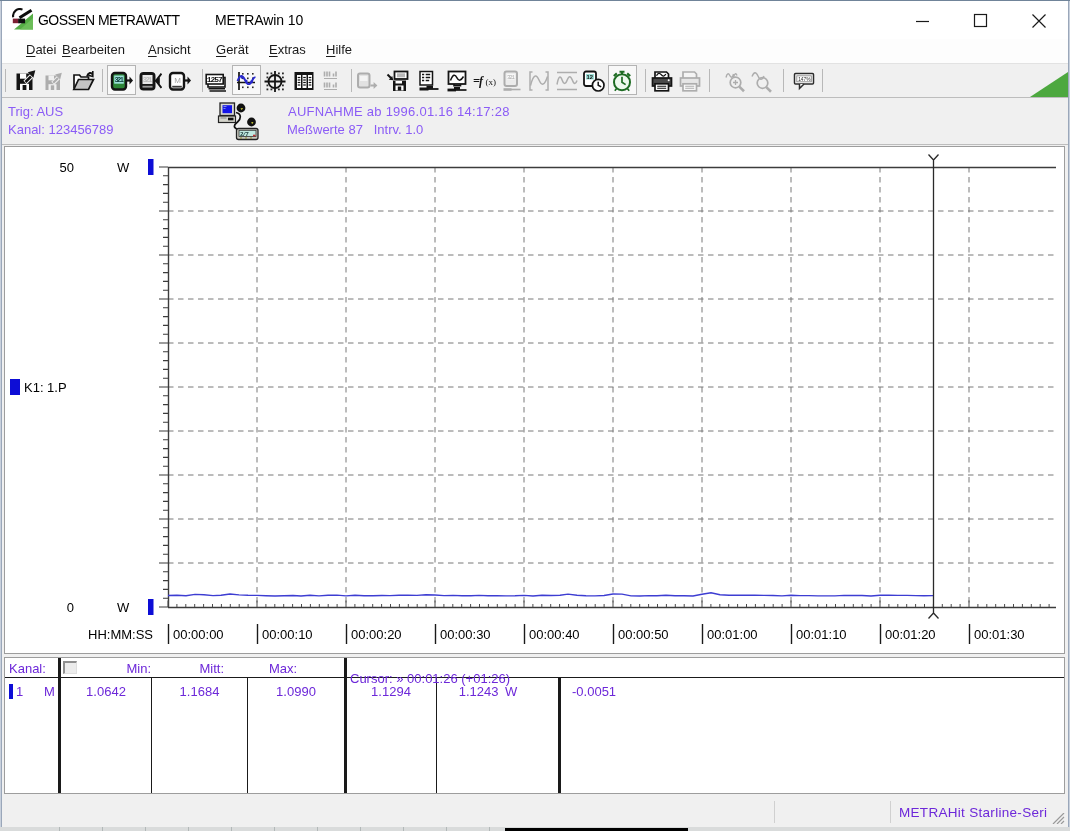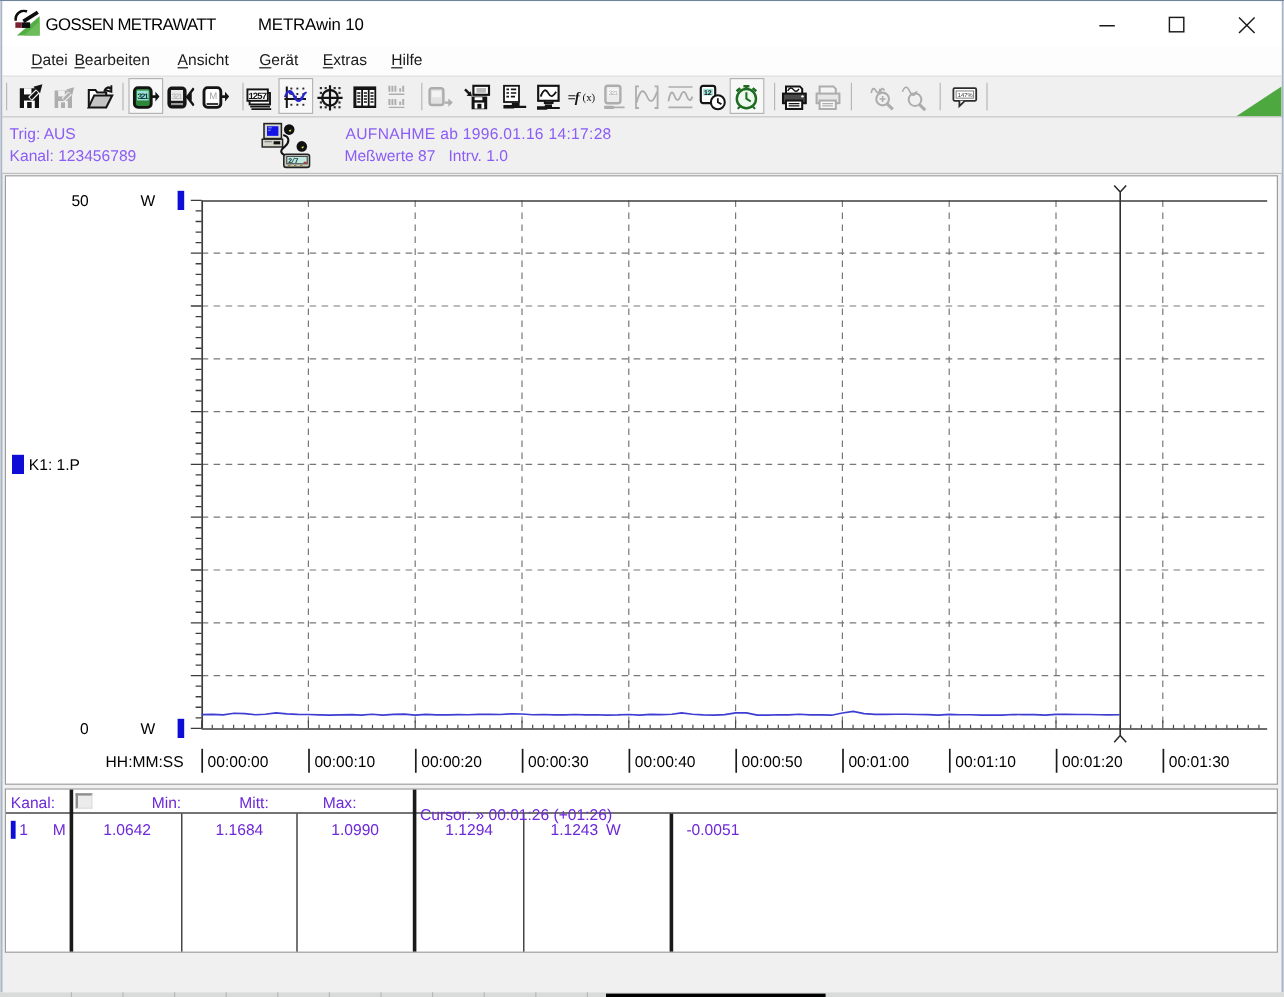--- a/index.html
+++ b/index.html
@@ -412,20 +412,28 @@
     <div class="tbl" style="left:11px;top:26px">1</div>
     <div class="tbl" style="left:39px;top:26px">M</div>
     <div class="tbl" style="left:56px;top:26px;width:90px;text-align:center">1.0642</div>
     <div class="tbl" style="left:148px;top:26px;width:93px;text-align:center">1.1684</div>
     <div class="tbl" style="left:244px;top:26px;width:94px;text-align:center">1.0990</div>
     <div class="tbl" style="left:342px;top:26px;width:88px;text-align:center">1.1294</div>
     <div class="tbl" style="left:433px;top:26px;width:100px;text-align:center">1.1243 W</div>
     <div class="tbl" style="left:567px;top:26px">-0.0051</div>
   </div>
 
+  <div class="abs" id="status">
+    <div class="ssep" style="left:772px"></div>
+    <div class="ssep" style="left:888px"></div>
+    <div class="tbl" style="left:897px;top:9px;font-size:13.5px;letter-spacing:0.3px">METRAHit Starline-Seri</div>
+    <svg class="abs" style="left:1050px;top:17px" width="13" height="11" viewBox="0 0 13 11">
+      <path d="M 12 0 L 1 11 M 12 4 L 5 11 M 12 8 L 9 11" stroke="#9a9a9a" stroke-width="1.2"></path>
+    </svg>
+  </div>
 
   <div class="abs" id="bstrip">
       <div class="abs" style="left:59px;top:0;width:1px;height:4px;background:#b2b8b8"></div>
       <div class="abs" style="left:102px;top:0;width:1px;height:4px;background:#b2b8b8"></div>
       <div class="abs" style="left:145px;top:0;width:1px;height:4px;background:#b2b8b8"></div>
       <div class="abs" style="left:188px;top:0;width:1px;height:4px;background:#b2b8b8"></div>
       <div class="abs" style="left:231px;top:0;width:1px;height:4px;background:#b2b8b8"></div>
       <div class="abs" style="left:274px;top:0;width:1px;height:4px;background:#b2b8b8"></div>
       <div class="abs" style="left:317px;top:0;width:1px;height:4px;background:#b2b8b8"></div>
       <div class="abs" style="left:360px;top:0;width:1px;height:4px;background:#b2b8b8"></div>

